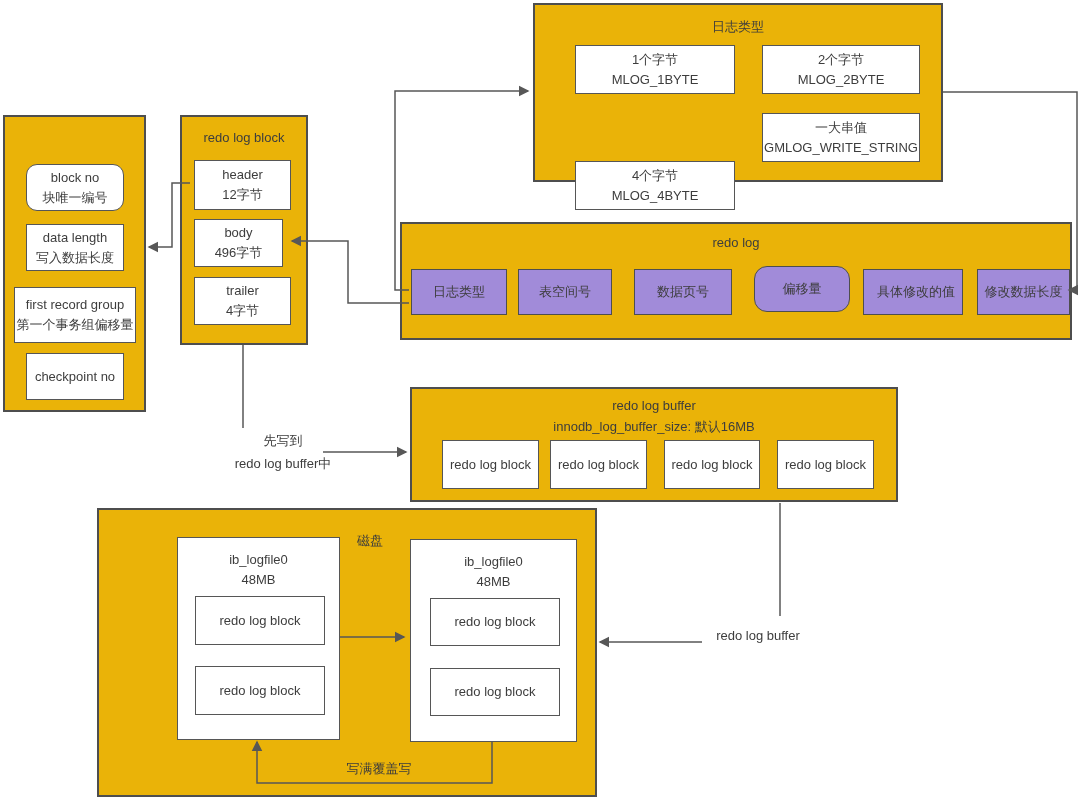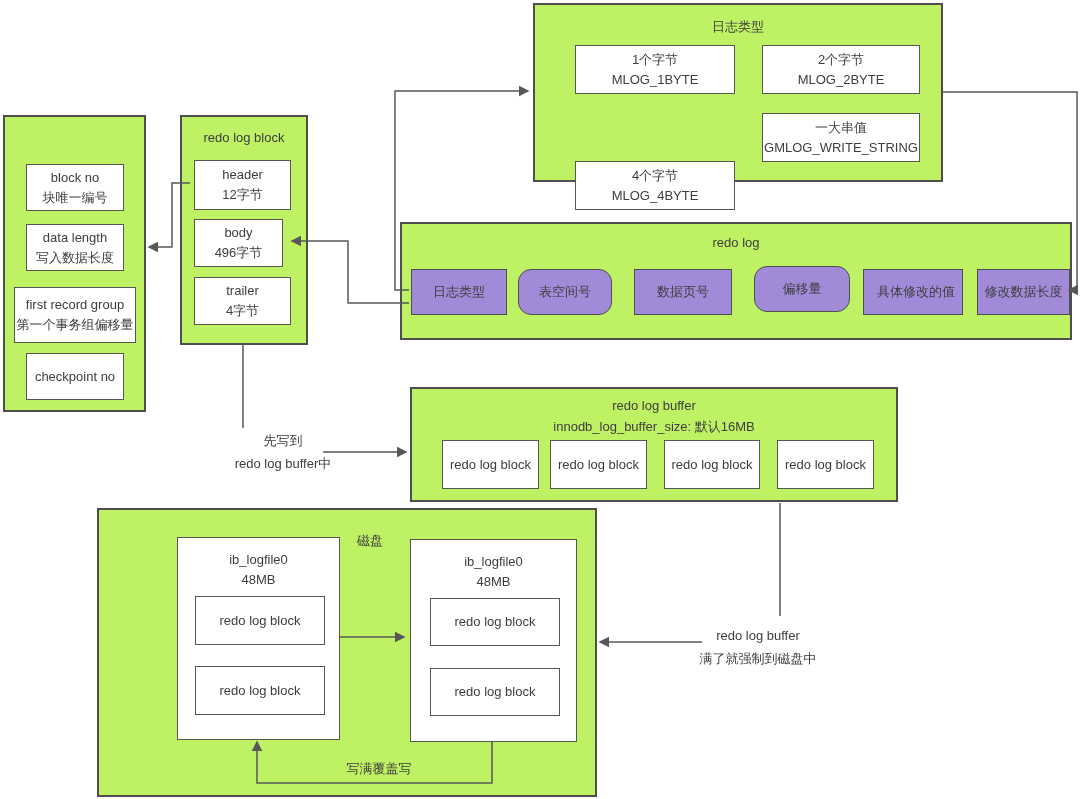--- a/index.html
+++ b/index.html
@@ -1,41 +1,41 @@
 <!DOCTYPE html>
 <html><head>
 <meta charset="utf-8">
 <style>
   html,body { margin:0; padding:0; background:#ffffff; }
   .canvas {
     position:relative; width:1080px; height:799px; background:#ffffff;
     font-family:"Liberation Sans", sans-serif; color:#3d3d3d; overflow:hidden;
   }
-  .gbox { position:absolute; background:#bef264; border:2px solid #4e4e4e; box-sizing:border-box; }
+  .gbox { position:absolute; background:#eab308; border:2px solid #4e4e4e; box-sizing:border-box; }
   .gtitle { position:absolute; left:0; right:0; text-align:center; font-size:13px; color:#3d3d3d; white-space:nowrap; }
   .wbox {
     position:absolute; background:#ffffff; border:1.5px solid #565656; box-sizing:border-box;
     display:flex; flex-direction:column; align-items:center; justify-content:center;
     text-align:center; font-size:13px; line-height:20px; white-space:nowrap;
   }
   .pbox {
     position:absolute; background:#a18bd9; border:1.5px solid #4e4e4e; box-sizing:border-box;
     display:flex; align-items:center; justify-content:center; font-size:13px; white-space:nowrap;
   }
   .note { position:absolute; text-align:center; font-size:13px; line-height:23px; white-space:nowrap; }
   .lbl { position:absolute; text-align:center; font-size:13px; white-space:nowrap; }
   svg.connectors { position:absolute; left:0; top:0; pointer-events:none; }
 </style>
 </head>
 <body>
 
 <div class="canvas">
 
   <div class="gbox" style="left:3px; top:115px; width:143px; height:297px;">
-    <div class="wbox" style="left:21px; top:47px; width:98px; height:47px;">
+    <div class="wbox" style="left:21px; top:47px; width:98px; height:47px;border-radius:11px;">
       <div>block no</div>
       <div>块唯一编号</div>
     </div>
     <div class="wbox" style="left:21px; top:107px; width:98px; height:47px;">
       <div>data length</div>
       <div>写入数据长度</div>
     </div>
     <div class="wbox" style="left:9px; top:170px; width:122px; height:56px;">
       <div>first record group</div>
       <div>第一个事务组偏移量</div>
@@ -79,21 +79,21 @@
       <div>一大串值</div>
       <div>GMLOG_WRITE_STRING</div>
     </div>
   </div>
 
   <div class="gbox" style="left:400px; top:222px; width:672px; height:118px;">
     <div class="gtitle" style="top:11px;">redo log</div>
     <div class="pbox" style="left:9px; top:45px; width:96px; height:46px;">
       <span>日志类型</span>
     </div>
-    <div class="pbox" style="left:116px; top:45px; width:94px; height:46px;border-radius:13px;">
+    <div class="pbox" style="left:116px; top:45px; width:94px; height:46px;">
       <span>表空间号</span>
     </div>
     <div class="pbox" style="left:232px; top:45px; width:98px; height:46px;">
       <span>数据页号</span>
     </div>
     <div class="pbox" style="left:352px; top:42px; width:96px; height:46px;border-radius:13px;">
       <span>偏移量</span>
     </div>
     <div class="pbox" style="left:461px; top:45px; width:100px; height:46px;padding-left:6px;">
       <span>具体修改的值</span>
@@ -147,21 +147,20 @@
 
     <div class="lbl" style="left:200px; top:250px; width:160px;">写满覆盖写</div>
   </div>
 
   <div class="note" style="left:210px; top:429px; width:146px;">
     <div>先写到</div>
     <div>redo log buffer中</div>
   </div>
   <div class="note" style="left:678px; top:624px; width:160px;">
     <div>redo log buffer</div>
-    <div>满了就强制到磁盘中</div>
   </div>
 
   <svg class="connectors" width="1080" height="799" viewBox="0 0 1080 799">
     <defs>
       <marker id="ah" markerWidth="8" markerHeight="8" refX="6" refY="4" orient="auto">
         <path d="M0,0.5 L7,4 L0,7.5 z" fill="#575757"></path>
       </marker>
     </defs>
     <path d="M409,290 L395,290 L395,91 L528,91" fill="none" stroke="#575757" stroke-width="1.5" marker-end="url(#ah)"></path>
     <path d="M409,303 L348,303 L348,241 L292,241" fill="none" stroke="#575757" stroke-width="1.5" marker-end="url(#ah)"></path>

